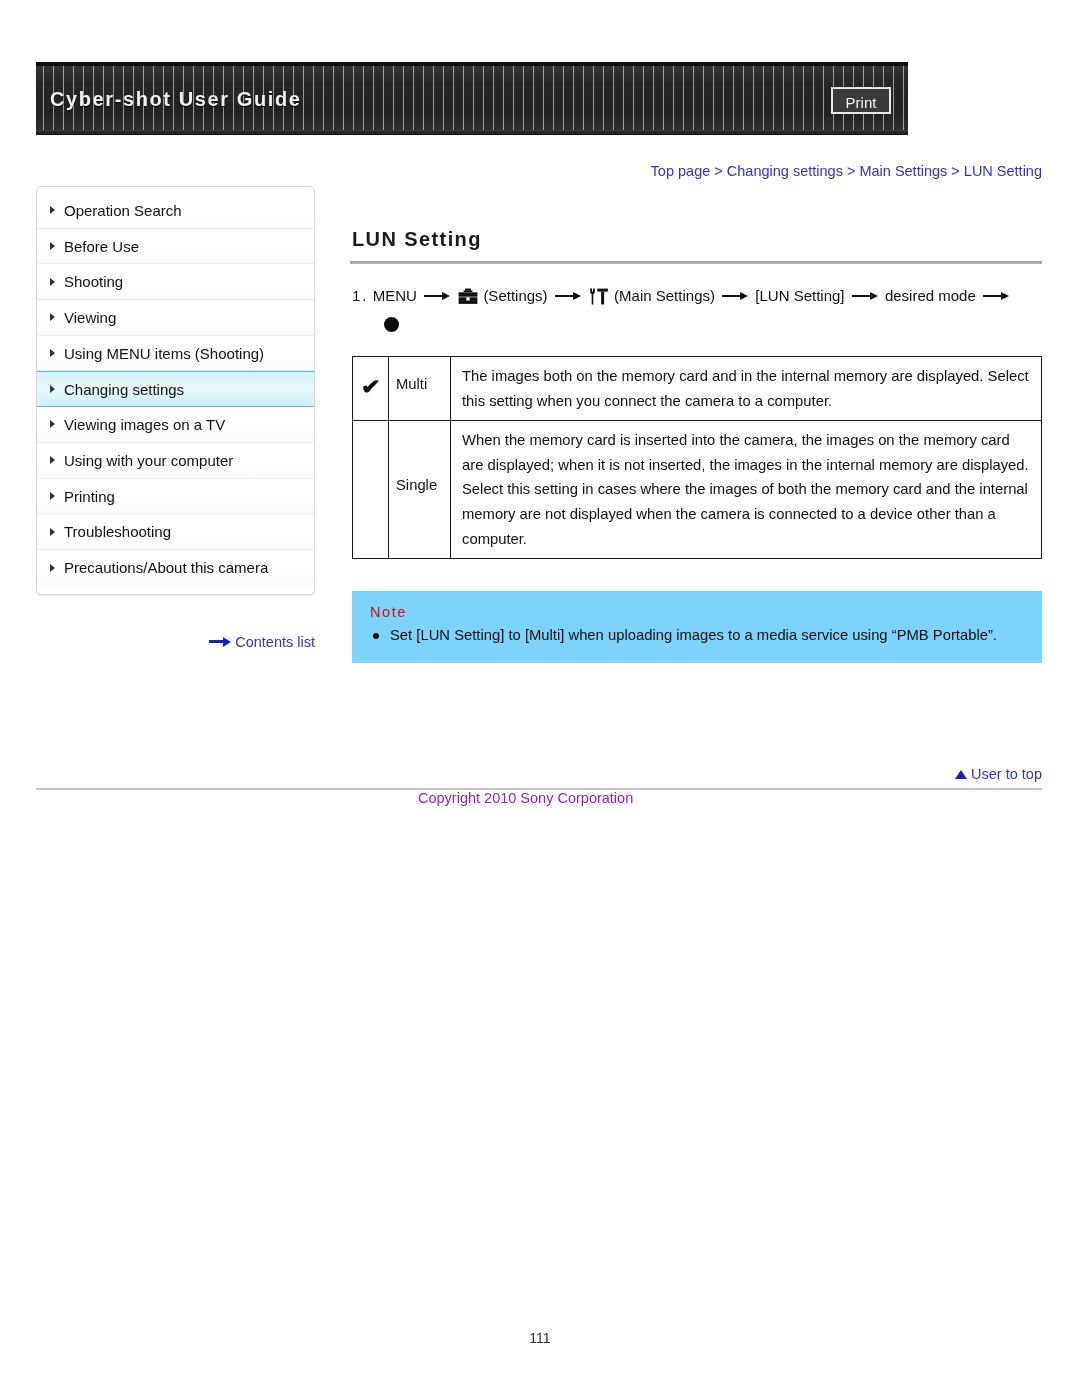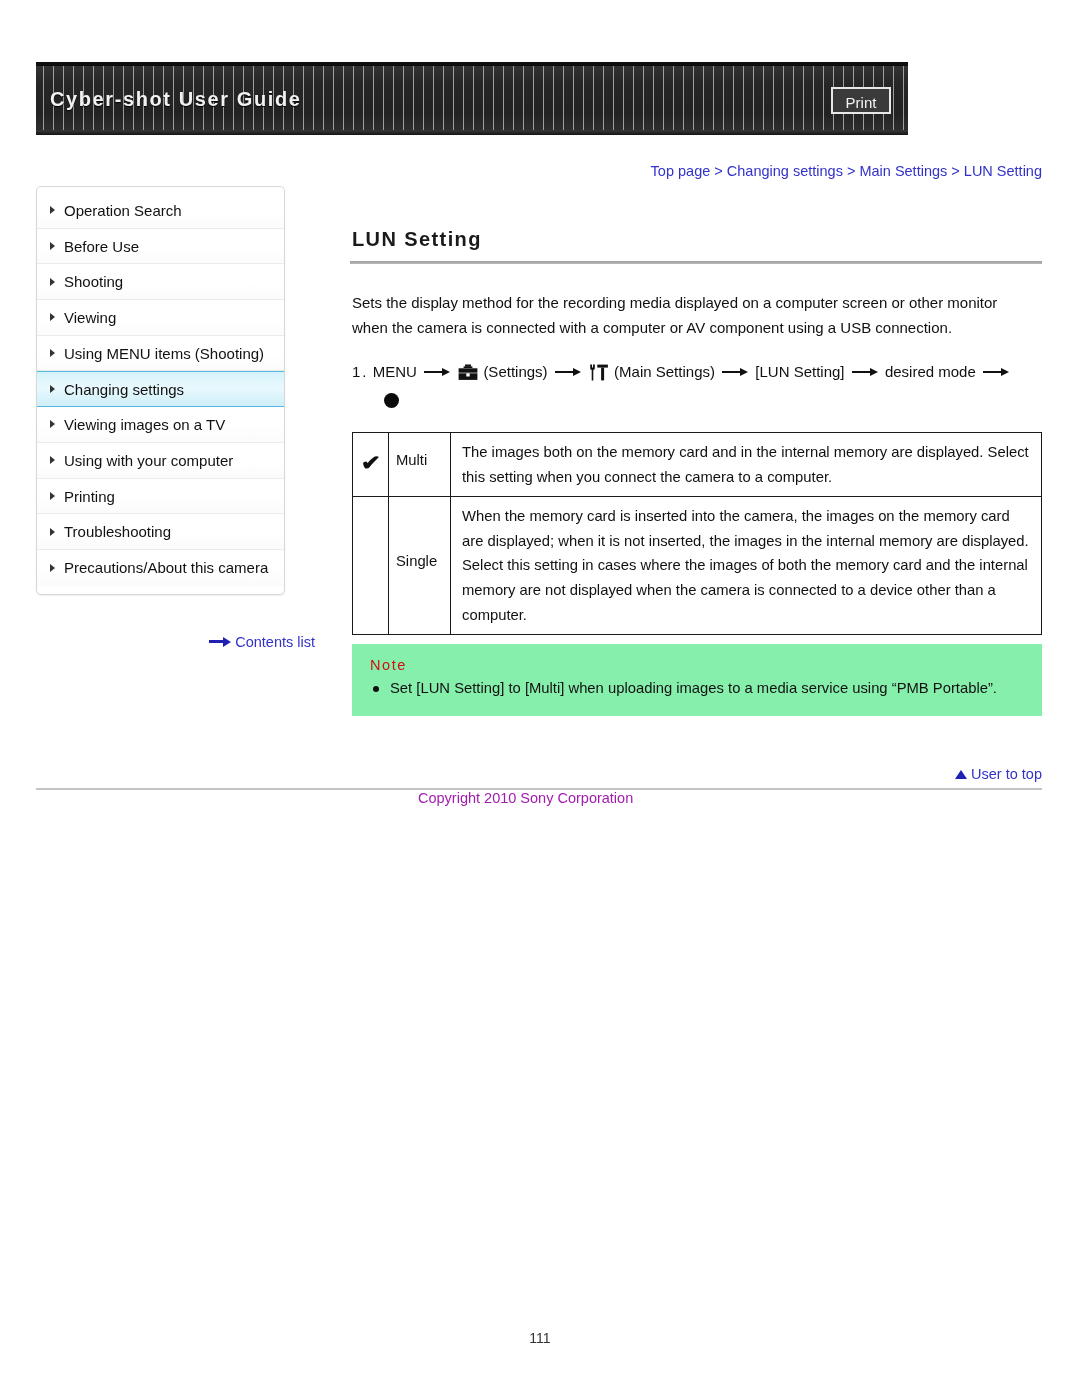--- a/index.html
+++ b/index.html
@@ -92,21 +92,21 @@
     white-space: nowrap;
   }
   #breadcrumb .crumb { cursor: pointer; }
   #breadcrumb .sep { color: #3232c8; }
 
   
   #sidebar {
     position: absolute;
     left: 36px;
     top: 186px;
-    width: 249px;
+    width: 279px;
     border: 1px solid #d8d8d8;
     border-radius: 5px;
     background: #ffffff;
     box-sizing: border-box;
     padding: 6px 0 8px 0;
     box-shadow: 0 1px 2px rgba(0,0,0,0.07);
   }
   .nav-item {
     position: relative;
     height: 35.7px;
@@ -285,23 +285,23 @@
     display: inline-block;
     font-size: 21px;
     line-height: 1;
     font-weight: bold;
     color: #111;
     transform: scaleX(1.15);
   }
 
   
   #note-box {
-    margin: 9px 0 0 2px;
+    margin: 32px 0 0 2px;
     width: 690px;
-    background: #86efac;
+    background: #7dd3fc;
     box-sizing: border-box;
     padding: 13px 16px 16px 16px;
   }
   #note-title {
     color: #d01010;
     font-size: 14.5px;
     letter-spacing: 1.6px;
     margin: 0 0 4px 2px;
   }
   #note-list {
@@ -441,21 +441,20 @@
 
 <div id="contents-list">
   <span class="arrow"></span><span>Contents list</span>
 </div>
 
 <div id="main">
 
   <h1 id="page-heading">LUN Setting</h1>
   <div id="heading-rule"></div>
 
-  <p id="intro-paragraph">Sets the display method for the recording media displayed on a computer screen or other monitor when the camera is connected with a computer or AV component using a USB connection.</p>
 
   <div id="step-block">
     <span class="step-num">1.</span>
     <span>MENU</span>
     <span class="arrow-r"></span>
     <span class="ic">
       <svg width="20" height="17" viewBox="0 0 20 17" aria-hidden="true">
         <rect x="7" y="0.5" width="6" height="2.2" fill="#111"></rect>
         <rect x="5.6" y="2.4" width="8.8" height="1.6" fill="#111"></rect>
         <rect x="0.6" y="4.3" width="18.8" height="4.4" fill="#111"></rect>

